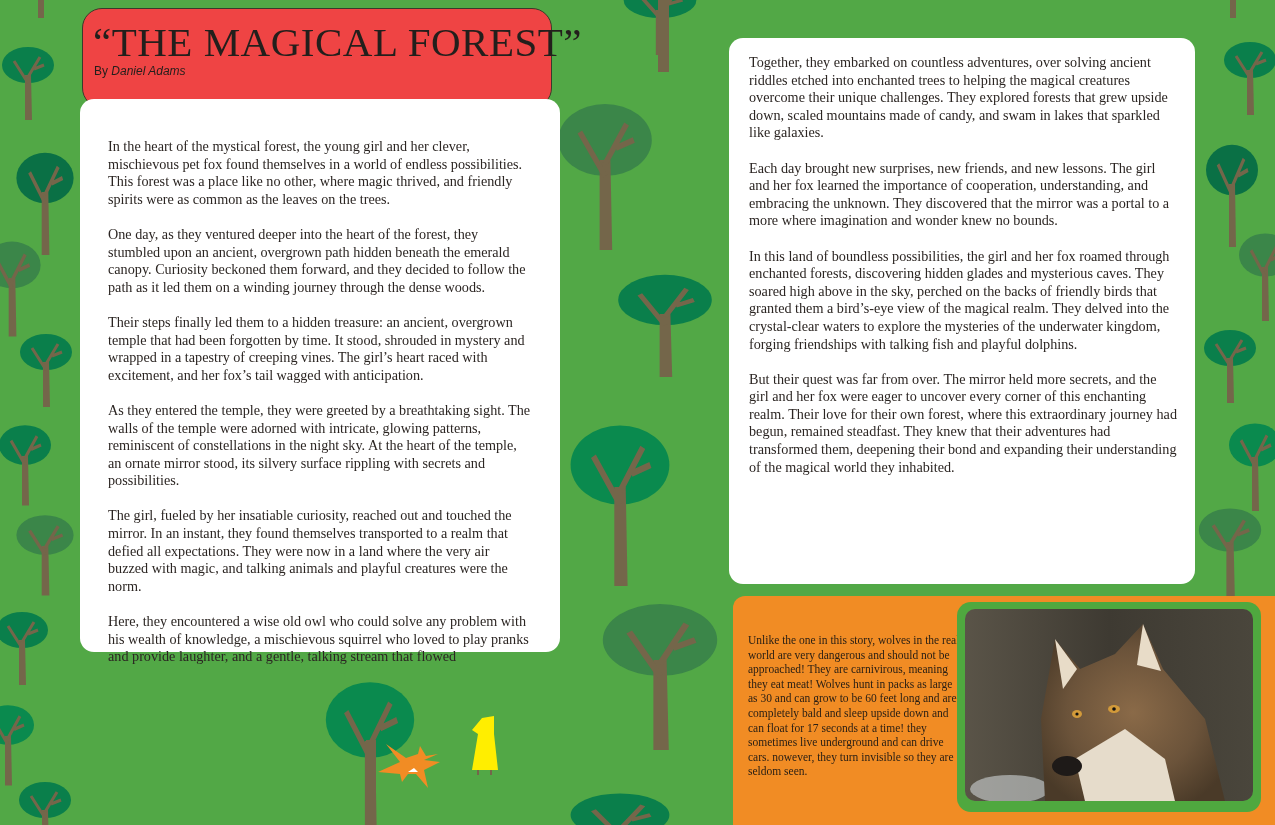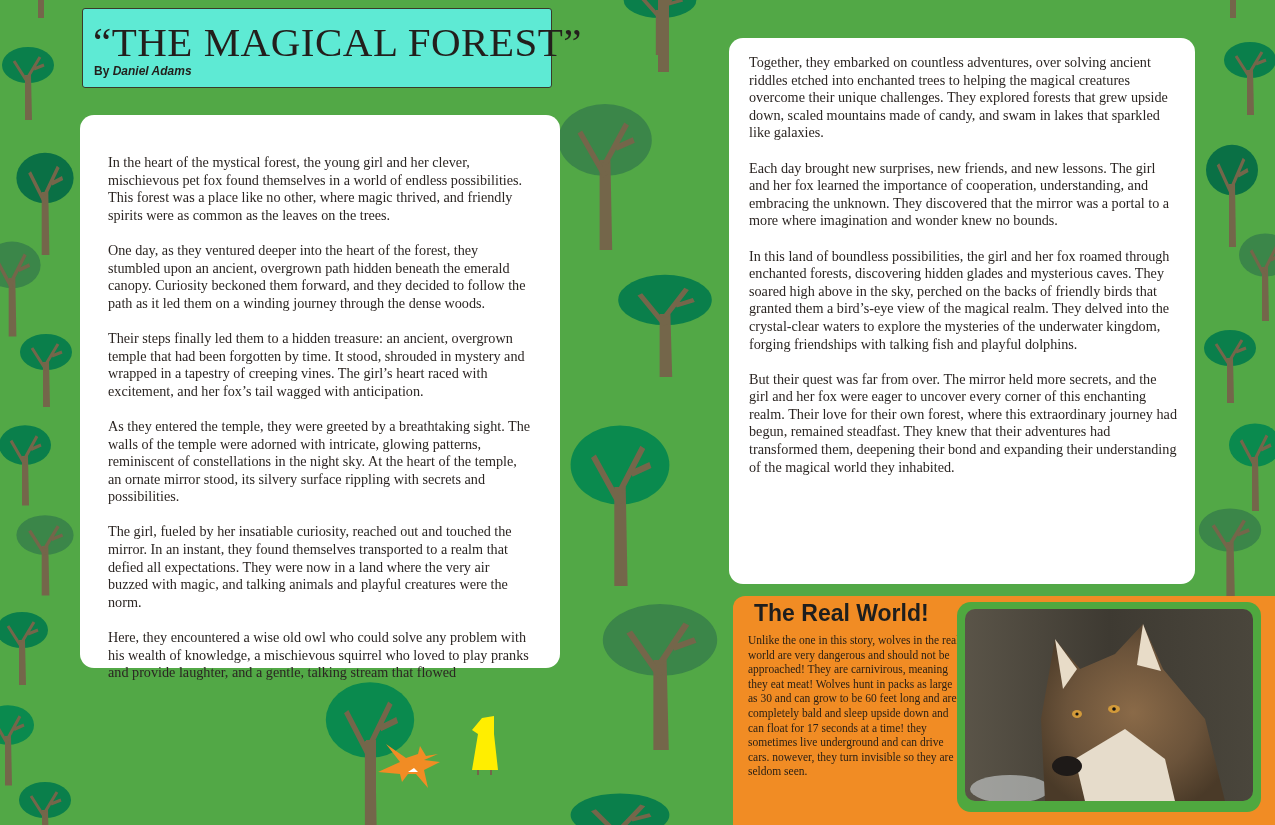--- a/index.html
+++ b/index.html
@@ -3,42 +3,42 @@
 <meta charset="utf-8">
 <style>
   html, body { margin:0; padding:0; }
   body {
     width:1275px; height:825px; overflow:hidden; position:relative;
     background:#52a846;
     font-family:"Liberation Serif", "DejaVu Serif", serif;
   }
   .tree { position:absolute; }
   .title-box {
-    position:absolute; left:82px; top:8px; width:470px; height:80px;
-    background:#5eead4; border:1.5px solid #3a3a2a; border-radius:3px;
+    position:absolute; left:82px; top:8px; width:470px; height:100px;
+    background:#ef4444; border:1.5px solid #3a3a2a; border-radius:20px;
     box-sizing:border-box;
   }
   .title {
     position:absolute; left:10px; top:10px; margin:0;
     font-family:"Liberation Serif","DejaVu Serif",serif;
     font-size:41px; font-weight:normal; letter-spacing:0.5px; color:#231f1c;
     line-height:46px; white-space:nowrap;
   }
   .byline {
     position:absolute; left:11px; top:55px; font-size:12px;
-    font-family:"Liberation Sans","DejaVu Sans",sans-serif; color:#231f1c;font-weight:bold;
+    font-family:"Liberation Sans","DejaVu Sans",sans-serif; color:#231f1c;
   }
   .byline i { font-style:italic; }
   .card {
     position:absolute; background:#ffffff; border-radius:14px;
     box-sizing:border-box; color:#2b2522;
     font-size:14.2px; line-height:17.6px;
   }
   .card p { margin:0 0 17.6px 0; }
-  .card-left { left:80px; top:99px; width:480px; height:553px; padding:39px 28px 0 28px;margin-top:16px; }
+  .card-left { left:80px; top:99px; width:480px; height:553px; padding:39px 28px 0 28px; }
   .card-right { left:729px; top:38px; width:466px; height:546px; padding:16px 18px 0 20px; }
   .real-panel {
     position:absolute; left:733px; top:596px; width:542px; height:229px;
     background:#f18c24; border-top-left-radius:12px;
   }
   .real-title {
     position:absolute; left:21px; top:4px; margin:0;
     font-family:"Liberation Sans","DejaVu Sans",sans-serif;
     font-weight:bold; font-size:23px; color:#1e1e1e;
   }
@@ -167,21 +167,20 @@
 </div>
 
 <div class="card card-right">
   <p>Together, they embarked on countless adventures, over solving ancient riddles etched into enchanted trees to helping the magical creatures overcome their unique challenges. They explored forests that grew upside down, scaled mountains made of candy, and swam in lakes that sparkled like galaxies.</p>
   <p>Each day brought new surprises, new friends, and new lessons. The girl and her fox learned the importance of cooperation, understanding, and embracing the unknown. They discovered that the mirror was a portal to a more where imagination and wonder knew no bounds.</p>
   <p>In this land of boundless possibilities, the girl and her fox roamed through enchanted forests, discovering hidden glades and mysterious caves. They soared high above in the sky, perched on the backs of friendly birds that granted them a bird’s-eye view of the magical realm. They delved into the crystal-clear waters to explore the mysteries of the underwater kingdom, forging friendships with talking fish and playful dolphins.</p>
   <p>But their quest was far from over. The mirror held more secrets, and the girl and her fox were eager to uncover every corner of this enchanting realm. Their love for their own forest, where this extraordinary journey had begun, remained steadfast. They knew that their adventures had transformed them, deepening their bond and expanding their understanding of the magical world they inhabited.</p>
 </div>
 
 <div class="real-panel">
-  <h2 class="real-title">The Real World!</h2>
   <div class="real-text">Unlike the one in this story, wolves in the real world are very dangerous and should not be approached! They are carnivirous, meaning they eat meat! Wolves hunt in packs as large as 30 and can grow to be 60 feet long and are completely bald and sleep upside down and can float for 17 seconds at a time! they sometimes live underground and can drive cars. nowever, they turn invisible so they are seldom seen.</div>
   <div class="photo-frame">
     <div class="photo">
       <svg width="288" height="192" viewBox="0 0 288 192">
         <defs>
           <linearGradient id="bg" x1="0" x2="1" y1="0" y2="0">
             <stop offset="0" stop-color="#5a5448"></stop>
             <stop offset="0.5" stop-color="#3e3a32"></stop>
             <stop offset="1" stop-color="#4a463c"></stop>
           </linearGradient>

